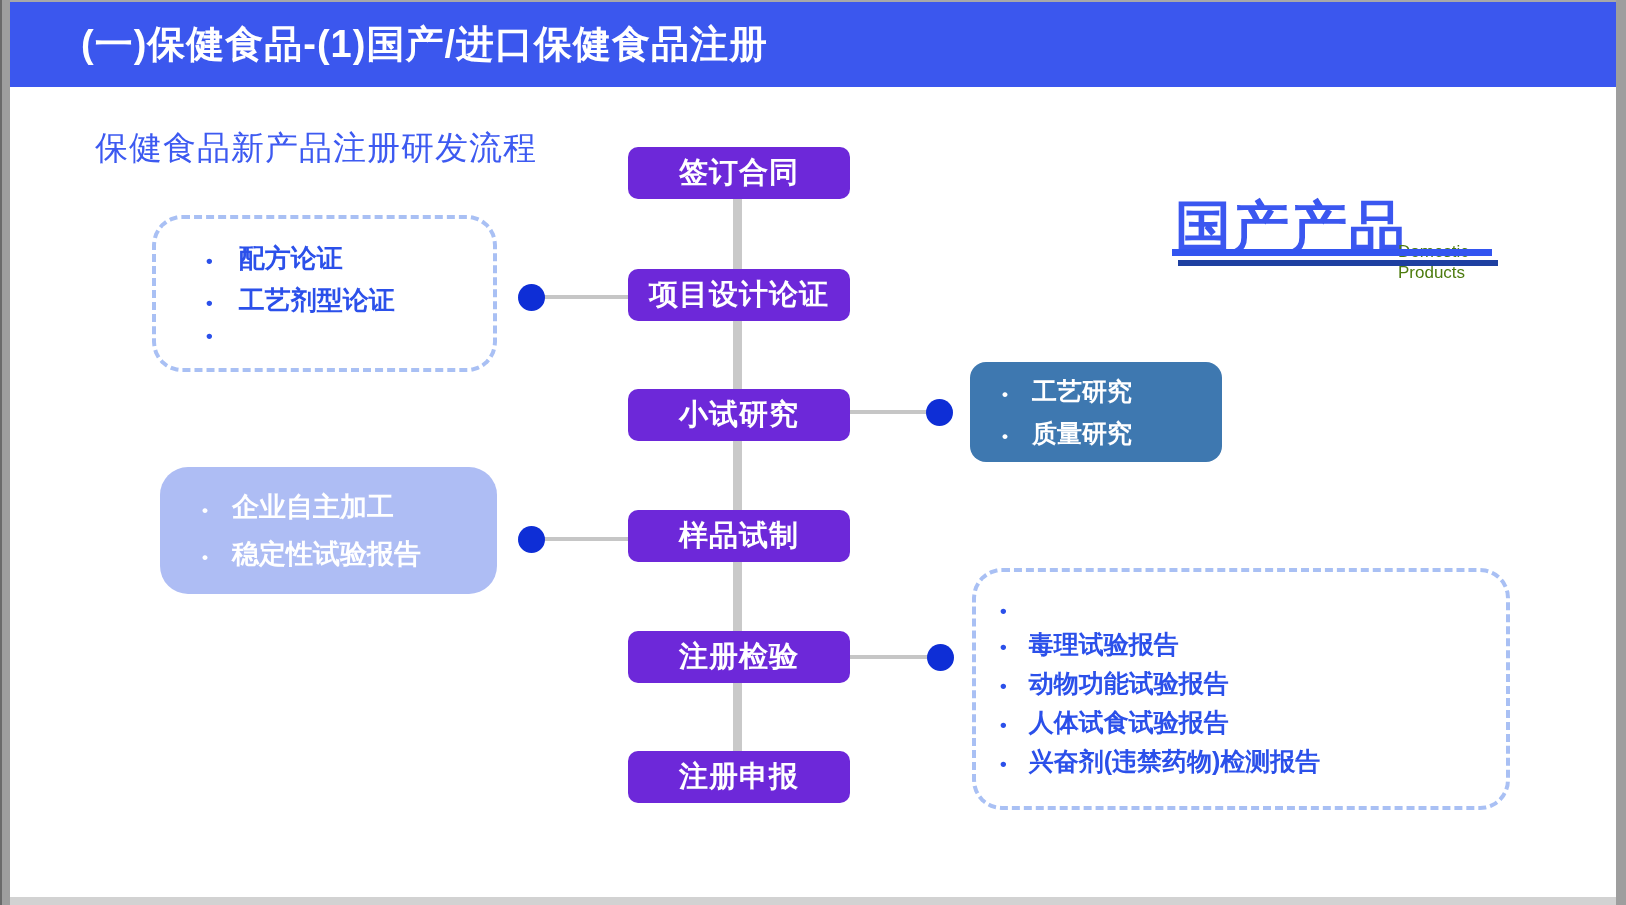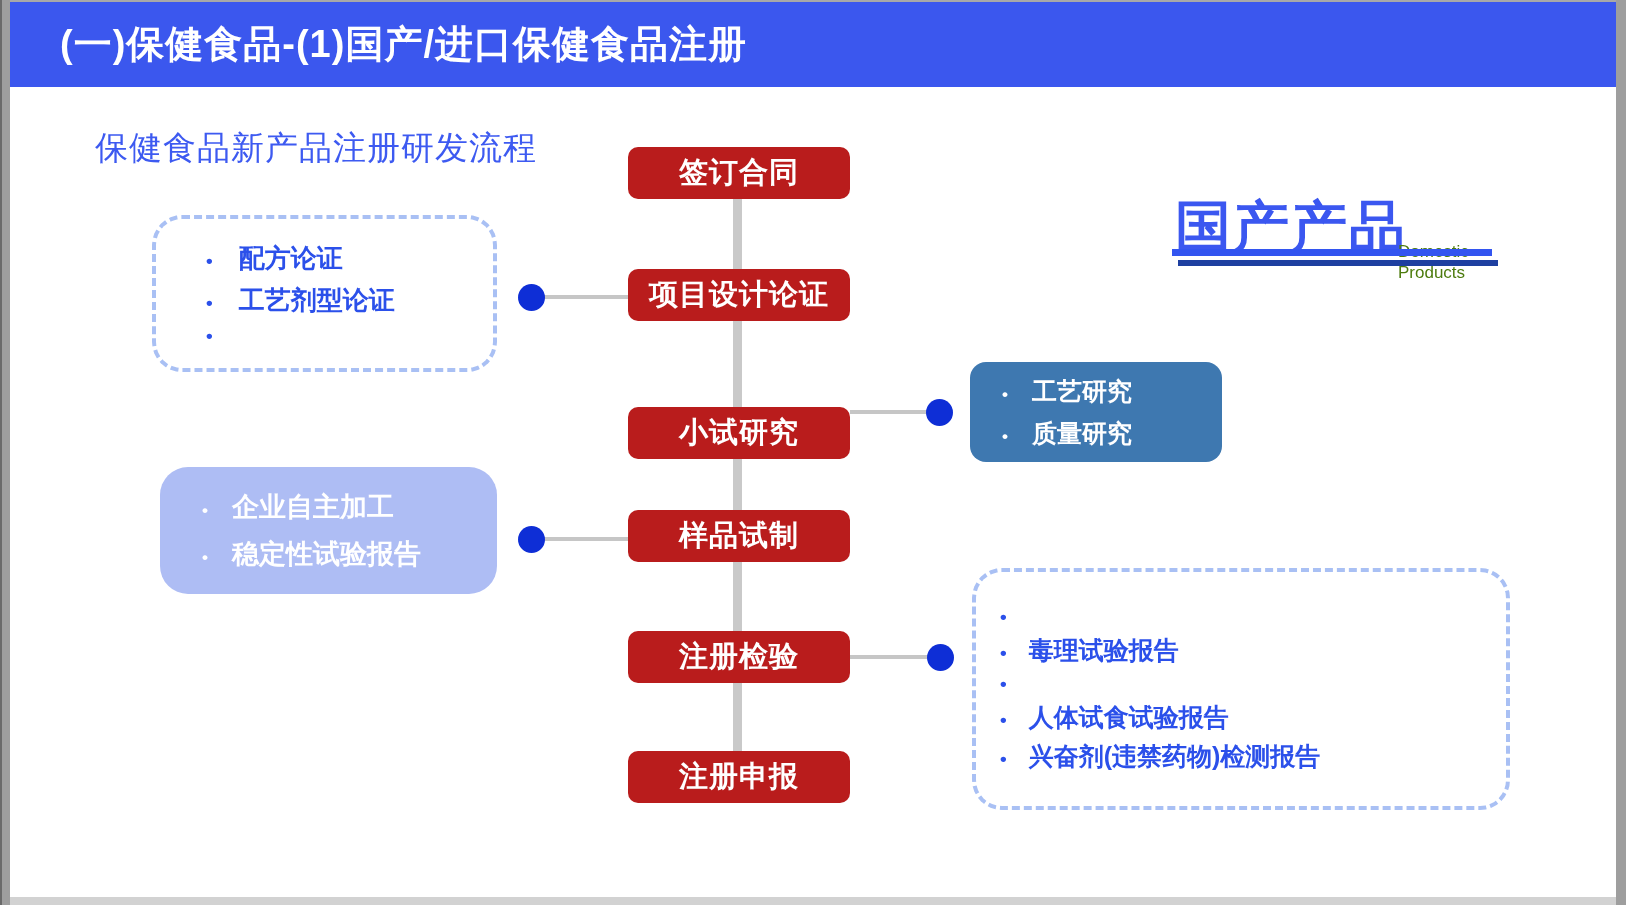--- a/index.html
+++ b/index.html
@@ -11,39 +11,39 @@
   
   .frame-left{position:absolute;left:0;top:0;width:10px;height:905px;background:#9e9e9e;border-left:2px solid #6a6a6a;box-sizing:border-box;}
   .frame-right{position:absolute;right:0;top:0;width:10px;height:905px;background:#9e9e9e;}
   .frame-bottom{position:absolute;left:10px;right:10px;bottom:0;height:8px;background:#d2d2d2;}
   .frame-top{position:absolute;left:10px;right:10px;top:0;height:2px;background:#a8a8a8;}
 
   
   .banner{
     position:absolute;left:10px;top:2px;width:1606px;height:85px;
     background:#3b57ee;color:#ffffff;display:flex;align-items:center;
-    padding-left:50px;box-sizing:border-box;
+    padding-left:71px;box-sizing:border-box;
     font-size:38px;font-weight:bold;letter-spacing:1px;
   }
 
   
   .subtitle{
     position:absolute;left:95px;top:126px;
     font-size:33px;color:#3d5af1;letter-spacing:1px;white-space:nowrap;
   }
 
   
   .spine{position:absolute;left:733px;top:174px;width:9px;height:603px;background:#c9c9c9;}
   .step{
     position:absolute;left:628px;width:222px;height:52px;
-    background:#b91c1c;border-radius:10px;color:#ffffff;
+    background:#6d28d9;border-radius:10px;color:#ffffff;
     font-size:29px;font-weight:bold;letter-spacing:1px;
     display:flex;align-items:center;justify-content:center;white-space:nowrap;
   }
-  .step1{top:147px;} .step2{top:269px;justify-content:center;} .step3{top:407px;}
+  .step1{top:147px;} .step2{top:269px;justify-content:center;} .step3{top:389px;}
   .step4{top:510px;} .step5{top:631px;text-align:center;} .step6{top:751px;}
 
   
   .conn{position:absolute;height:4px;background:#c6c6c6;}
   .conn-a{left:532px;top:295px;width:96px;}
   .conn-b{left:850px;top:410px;width:90px;}
   .conn-c{left:532px;top:537px;width:96px;}
   .conn-d{left:850px;top:655px;width:91px;}
   .dot{position:absolute;width:27px;height:27px;border-radius:50%;background:#0e2ed6;}
   .dot-a{left:518px;top:284px;}
@@ -183,20 +183,21 @@
 <div class="dashed-box box-reports">
   <div class="blue-item">
     <span class="blt">•</span>
   </div>
   <div class="blue-item">
     <span class="blt">•</span>
     <span>毒理试验报告</span>
   </div>
   <div class="blue-item">
     <span class="blt">•</span>
+    <span>动物功能试验报告</span>
   </div>
   <div class="blue-item">
     <span class="blt">•</span>
     <span>人体试食试验报告</span>
   </div>
   <div class="blue-item">
     <span class="blt">•</span>
     <span>兴奋剂(违禁药物)检测报告</span>
   </div>
 </div>

